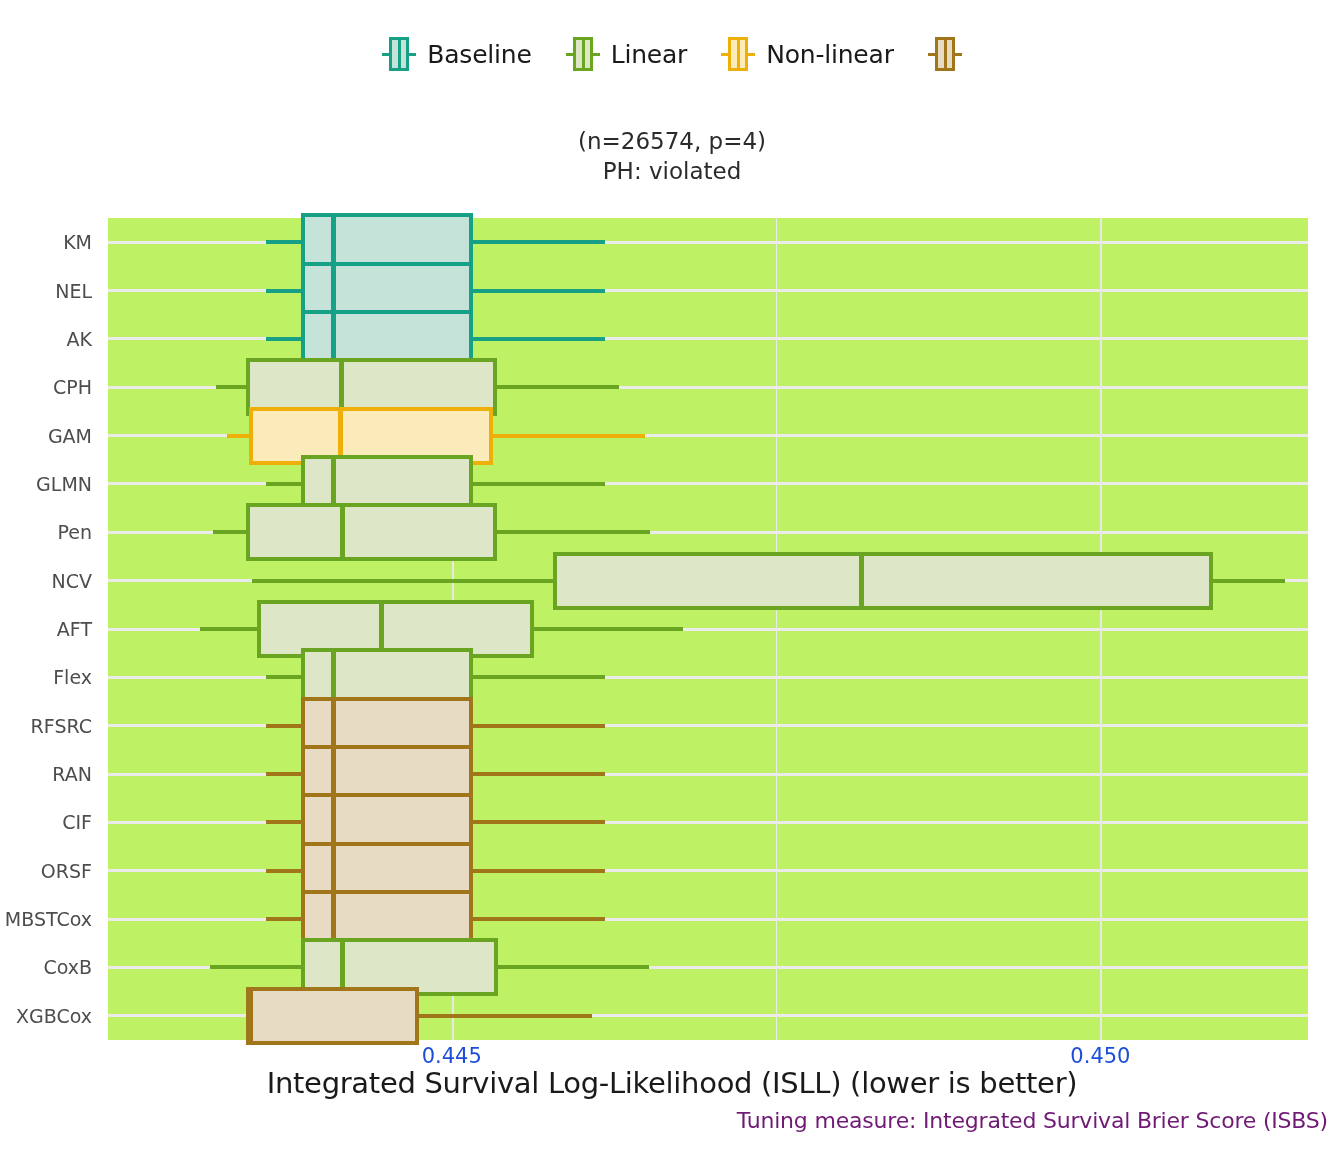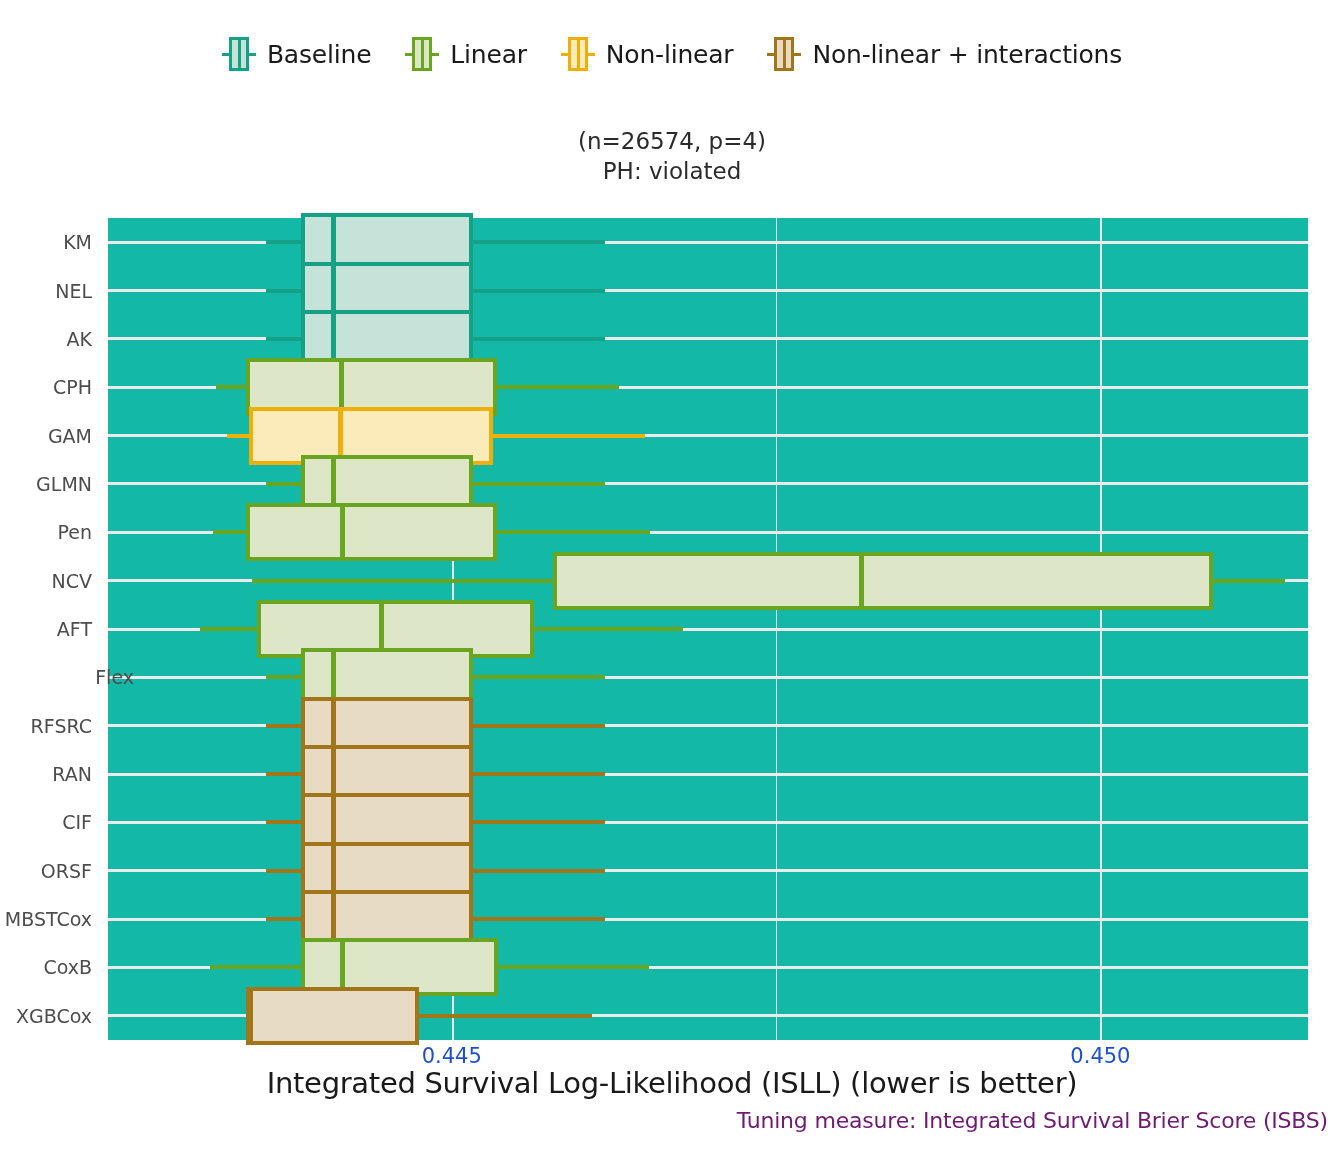--- a/index.html
+++ b/index.html
@@ -24,21 +24,21 @@
   .legend-key .lwR{position:absolute;left:25px;top:18px;width:9px;height:3px;}
   .legend-label{font-size:25px;color:#1a1a1a;white-space:nowrap;letter-spacing:-0.2px;}
 
   
   #plot-title{
     position:absolute;left:0;top:126px;width:1344px;text-align:center;
     font-size:23px;line-height:30px;color:#2b2b2b;
   }
 
   
-  #panel{position:absolute;left:108px;top:218px;width:1200px;height:822px;background:#14b8a6;}
+  #panel{position:absolute;left:108px;top:218px;width:1200px;height:822px;background:#bef264;}
   .hgrid{position:absolute;left:0;width:1200px;height:3px;background:#ebebeb;}
   .vgrid{position:absolute;top:0;width:1px;height:822px;background:#ebebeb;}
   .vgrid.major{width:2px;background:#e8e8e8;}
 
   
   .ytick{
     position:absolute;left:-108px;width:92px;text-align:right;
     font-size:19px;color:#4d4d4d;transform:translateY(-11px);
   }
 
@@ -94,21 +94,20 @@
       </div>
       <div class="legend-label">Non-linear</div>
     </div>
     <div class="legend-item">
       <div class="legend-key">
         <div class="lwL" style="background:#a1761b"></div>
         <div class="lwR" style="background:#a1761b"></div>
         <div class="lbox" style="background:#e7dcc3;border-color:#a1761b"></div>
         <div class="lmed" style="background:#a1761b"></div>
       </div>
-      <div class="legend-label">Non-linear + interactions</div>
     </div>
   </div>
 
 <div id="plot-title">
   <div>(n=26574, p=4)</div>
   <div>PH: violated</div>
 </div>
 
 <div id="panel">
     <div class="hgrid" style="top: 22.6765px;"></div>
@@ -187,21 +186,21 @@
       <div class="box" style="left: 444.973px; width: 660.324px; background: rgb(221, 231, 199); border-color: rgb(106, 165, 34);"></div>
       <div class="median" style="left: 751.23px; background: rgb(106, 165, 34);"></div>
     </div>
     <div class="ytick" style="top: 411px;">AFT</div>
     <div class="row" style="top: 411px;">
       <div class="whisker" style="left: 92.1081px; width: 57.0811px; background: rgb(106, 165, 34);"></div>
       <div class="whisker" style="left: 425.514px; width: 149.189px; background: rgb(106, 165, 34);"></div>
       <div class="box" style="left: 149.189px; width: 276.324px; background: rgb(221, 231, 199); border-color: rgb(106, 165, 34);"></div>
       <div class="median" style="left: 271.23px; background: rgb(106, 165, 34);"></div>
     </div>
-    <div class="ytick" style="top: 459.353px; margin-left: 42px;">Flex</div>
+    <div class="ytick" style="top: 459.353px;">Flex</div>
     <div class="row" style="top: 459.353px;">
       <div class="whisker" style="left: 158.27px; width: 35.027px; background: rgb(106, 165, 34);"></div>
       <div class="whisker" style="left: 364.541px; width: 132.324px; background: rgb(106, 165, 34);"></div>
       <div class="box" style="left: 193.297px; width: 171.243px; background: rgb(221, 231, 199); border-color: rgb(106, 165, 34);"></div>
       <div class="median" style="left: 223.23px; background: rgb(106, 165, 34);"></div>
     </div>
     <div class="ytick" style="top: 507.706px;">RFSRC</div>
     <div class="row" style="top: 507.706px;">
       <div class="whisker" style="left: 158.27px; width: 35.027px; background: rgb(161, 118, 27);"></div>
       <div class="whisker" style="left: 364.541px; width: 132.324px; background: rgb(161, 118, 27);"></div>

